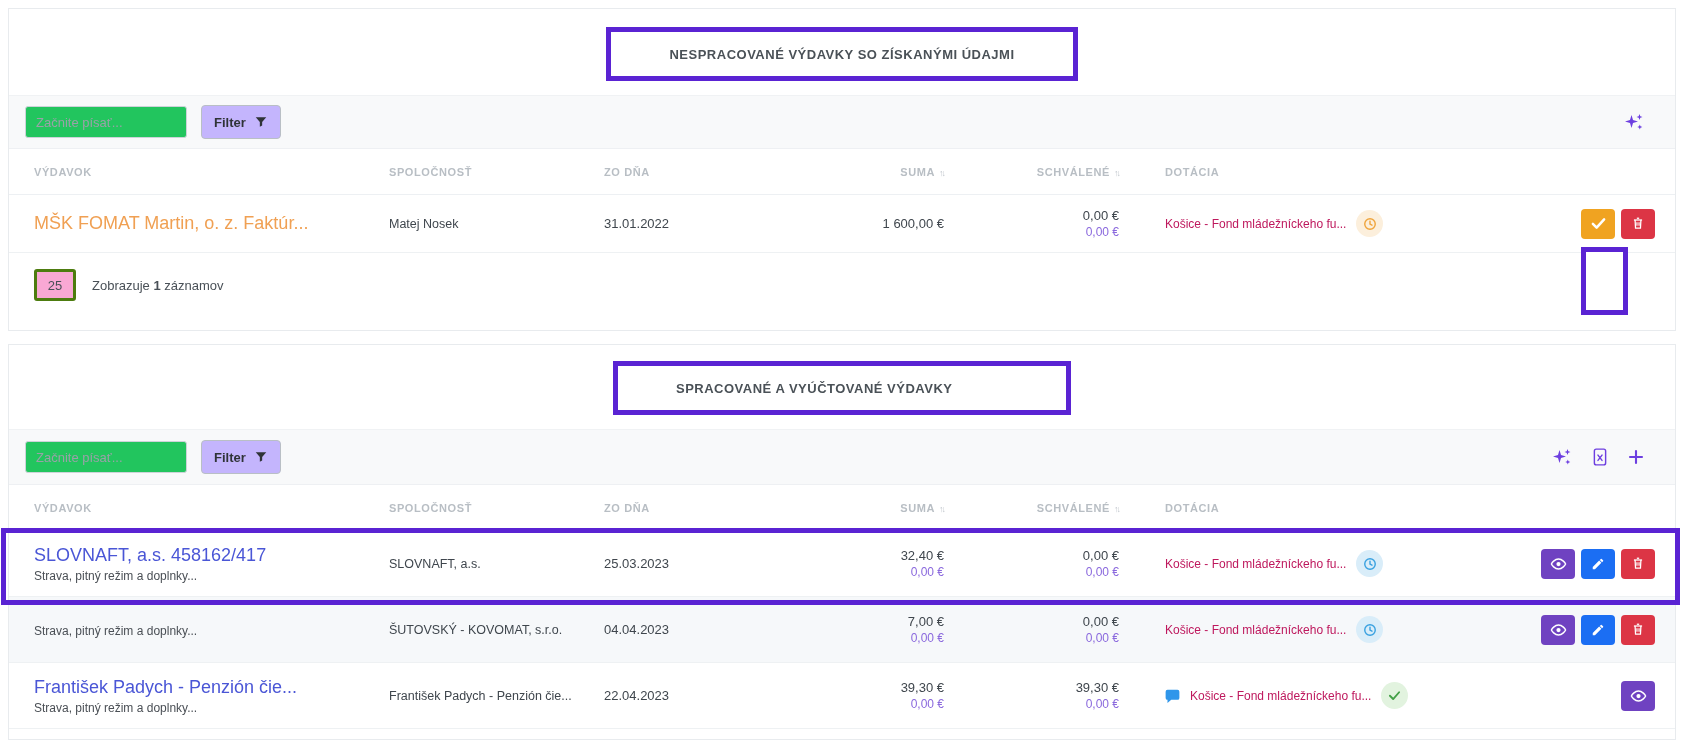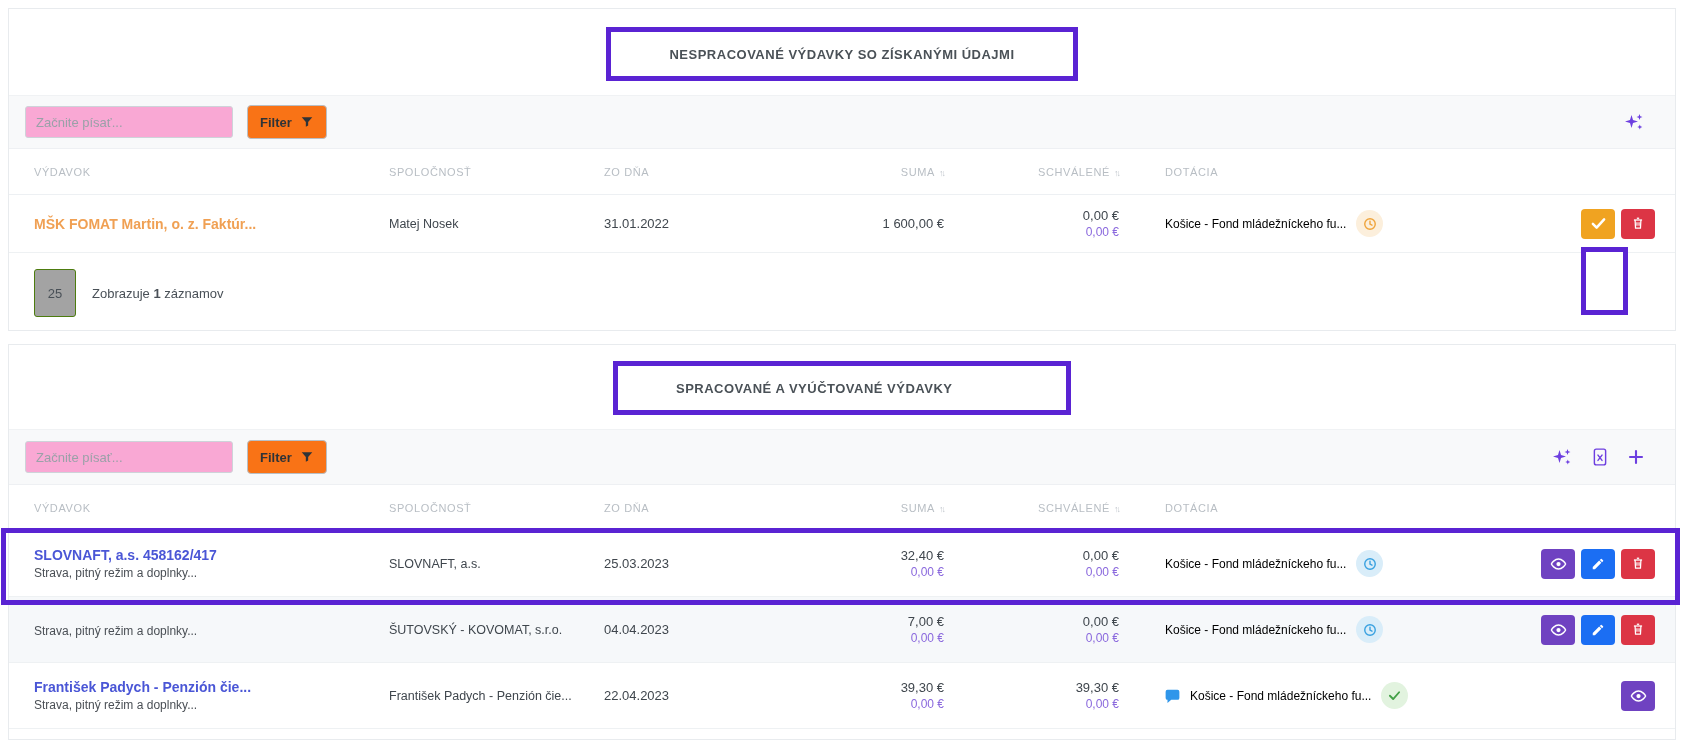--- a/index.html
+++ b/index.html
@@ -16,56 +16,56 @@
   .page{width:1684px;height:740px;overflow:hidden;background:#fff;position:relative}
   .card{margin:0 8px;background:#fff;border:1px solid #e8ebee;position:relative}
   .card1{margin-top:8px;height:323px}
   .card2{margin-top:13px;height:396px}
   .title-wrap{display:flex;justify-content:center;padding:18px 0 14px}
   .card2 .title-wrap{padding:16px 0 14px}
   .title-box{border:5px solid var(--annotation);background:#fff;padding:13px 58px;min-width:458px;text-align:left}
   .title-box span{font-size:13px;font-weight:700;color:#4a5157;letter-spacing:.5px;white-space:nowrap}
   .toolbar{display:flex;align-items:center;gap:14px;background:#f8f9fa;border-top:1px solid #f0f2f4;border-bottom:1px solid #eef0f3;padding:11px 30px 11px 16px;height:54px}
   .card2 .toolbar{height:56px}
-  .search{width:208px;height:32px;border:1px solid #ced3d9;border-radius:3px;padding:0 10px;font-size:13px;color:#3f464d;background:#f9a8d4;outline:none}
+  .search{width:162px;height:32px;border:1px solid #ced3d9;border-radius:3px;padding:0 10px;font-size:13px;color:#3f464d;background:#22c55e;outline:none}
   .search::placeholder{color:#9aa1a8}
-  .filter-btn{display:flex;align-items:center;gap:8px;height:34px;padding:0 12px;background:#f97316;border:1px solid #b9bfc5;border-radius:4px;font-size:13px;font-weight:700;color:#2f3337;cursor:pointer}
+  .filter-btn{display:flex;align-items:center;gap:8px;height:34px;padding:0 12px;background:#c4b5fd;border:1px solid #b9bfc5;border-radius:4px;font-size:13px;font-weight:700;color:#2f3337;cursor:pointer}
   .toolbar-icons{margin-left:auto;display:flex;align-items:center;gap:18px}
   .icon-btn{display:inline-flex;align-items:center;justify-content:center;cursor:pointer;background:none;border:none}
   .thead,.trow{display:grid;grid-template-columns:355px 215px 170px 170px 175px 1fr 220px;align-items:center;padding:0 20px 0 25px}
   .thead{height:46px;border-bottom:1px solid #edf0f3}
-  .th{font-size:11px;font-weight:400;color:#b8bec4;letter-spacing:.6px;text-transform:uppercase;white-space:nowrap}
+  .th{font-size:11px;font-weight:700;color:#b8bec4;letter-spacing:.6px;text-transform:uppercase;white-space:nowrap}
   .th.right{text-align:right}
   .th .sort{font-size:9px;color:#c0c6cc;letter-spacing:-2px;margin-left:4px}
   .trow{border-bottom:1px solid #eef1f3}
   .card1 .trow{height:58px}
   .card2 .trow{height:66px}
   .trow.striped{background:#f6f8fa}
-  .cell-name .link{font-size:14px;font-weight:700;cursor:pointer;white-space:nowrap;display:block}
+  .cell-name .link{font-size:18px;font-weight:400;cursor:pointer;white-space:nowrap;display:block}
   .link.orange{color:var(--link-orange)}
   .link.blue{color:var(--link-blue)}
   .cell-name .sub{font-size:12px;color:#4a4f55;margin-top:3px;white-space:nowrap}
   .cell-company{font-size:12.5px;color:#3f464d;white-space:nowrap}
   .cell-date{font-size:13px;color:#3f464d}
   .cell-amount{text-align:right;display:flex;flex-direction:column;gap:2px}
   .cell-amount .main{font-size:13px;color:#3f464d;white-space:nowrap}
   .cell-amount .sub{font-size:12px;color:var(--amount-sub);white-space:nowrap}
-  .cell-dotacia{display:flex;align-items:center;gap:10px;padding-left:46px;font-size:12px;color:#000000;white-space:nowrap}
+  .cell-dotacia{display:flex;align-items:center;gap:10px;padding-left:46px;font-size:12px;color:#be185d;white-space:nowrap}
   .badge{width:27px;height:27px;border-radius:50%;display:inline-flex;align-items:center;justify-content:center;flex:none}
   .badge.clock-orange{background:var(--badge-clock-orange-bg);color:var(--badge-clock-orange-fg)}
   .badge.clock-blue{background:var(--badge-clock-blue-bg);color:var(--badge-clock-blue-fg)}
   .badge.check-green{background:var(--badge-check-bg);color:var(--badge-check-fg)}
   .cell-actions{display:flex;justify-content:flex-end;gap:6px}
   .act{width:34px;height:30px;border:none;border-radius:4px;display:inline-flex;align-items:center;justify-content:center;cursor:pointer;padding:0}
   .act.approve{background:var(--btn-approve)}
   .act.delete{background:var(--btn-delete)}
   .act.view{background:var(--btn-view)}
   .act.edit{background:var(--btn-edit)}
   .pagination{display:flex;align-items:center;gap:16px;padding:16px 16px 0 25px}
-  .page-size{width:42px;height:48px;border:1px solid #4d7c0f;border-radius:3px;text-align:center;font-size:13px;color:#495057;background:#a3a3a3;outline:none}
+  .page-size{width:42px;height:32px;border:3px solid #4d7c0f;border-radius:3px;text-align:center;font-size:13px;color:#495057;background:#f9a8d4;outline:none}
   .showing{font-size:13px;color:#495057}
   .showing b{font-weight:700}
   .empty-annotation{position:absolute;top:238px;left:1572px;width:47px;height:68px;border:5px solid var(--annotation);background:#fff;z-index:4}
   .row-annotation{position:absolute;top:183px;left:-8px;right:-5px;height:77px;border:5px solid var(--annotation);pointer-events:none;z-index:5}
   svg{display:block}
 </style>
 </head>
 <body>
 
 <div class="page">

